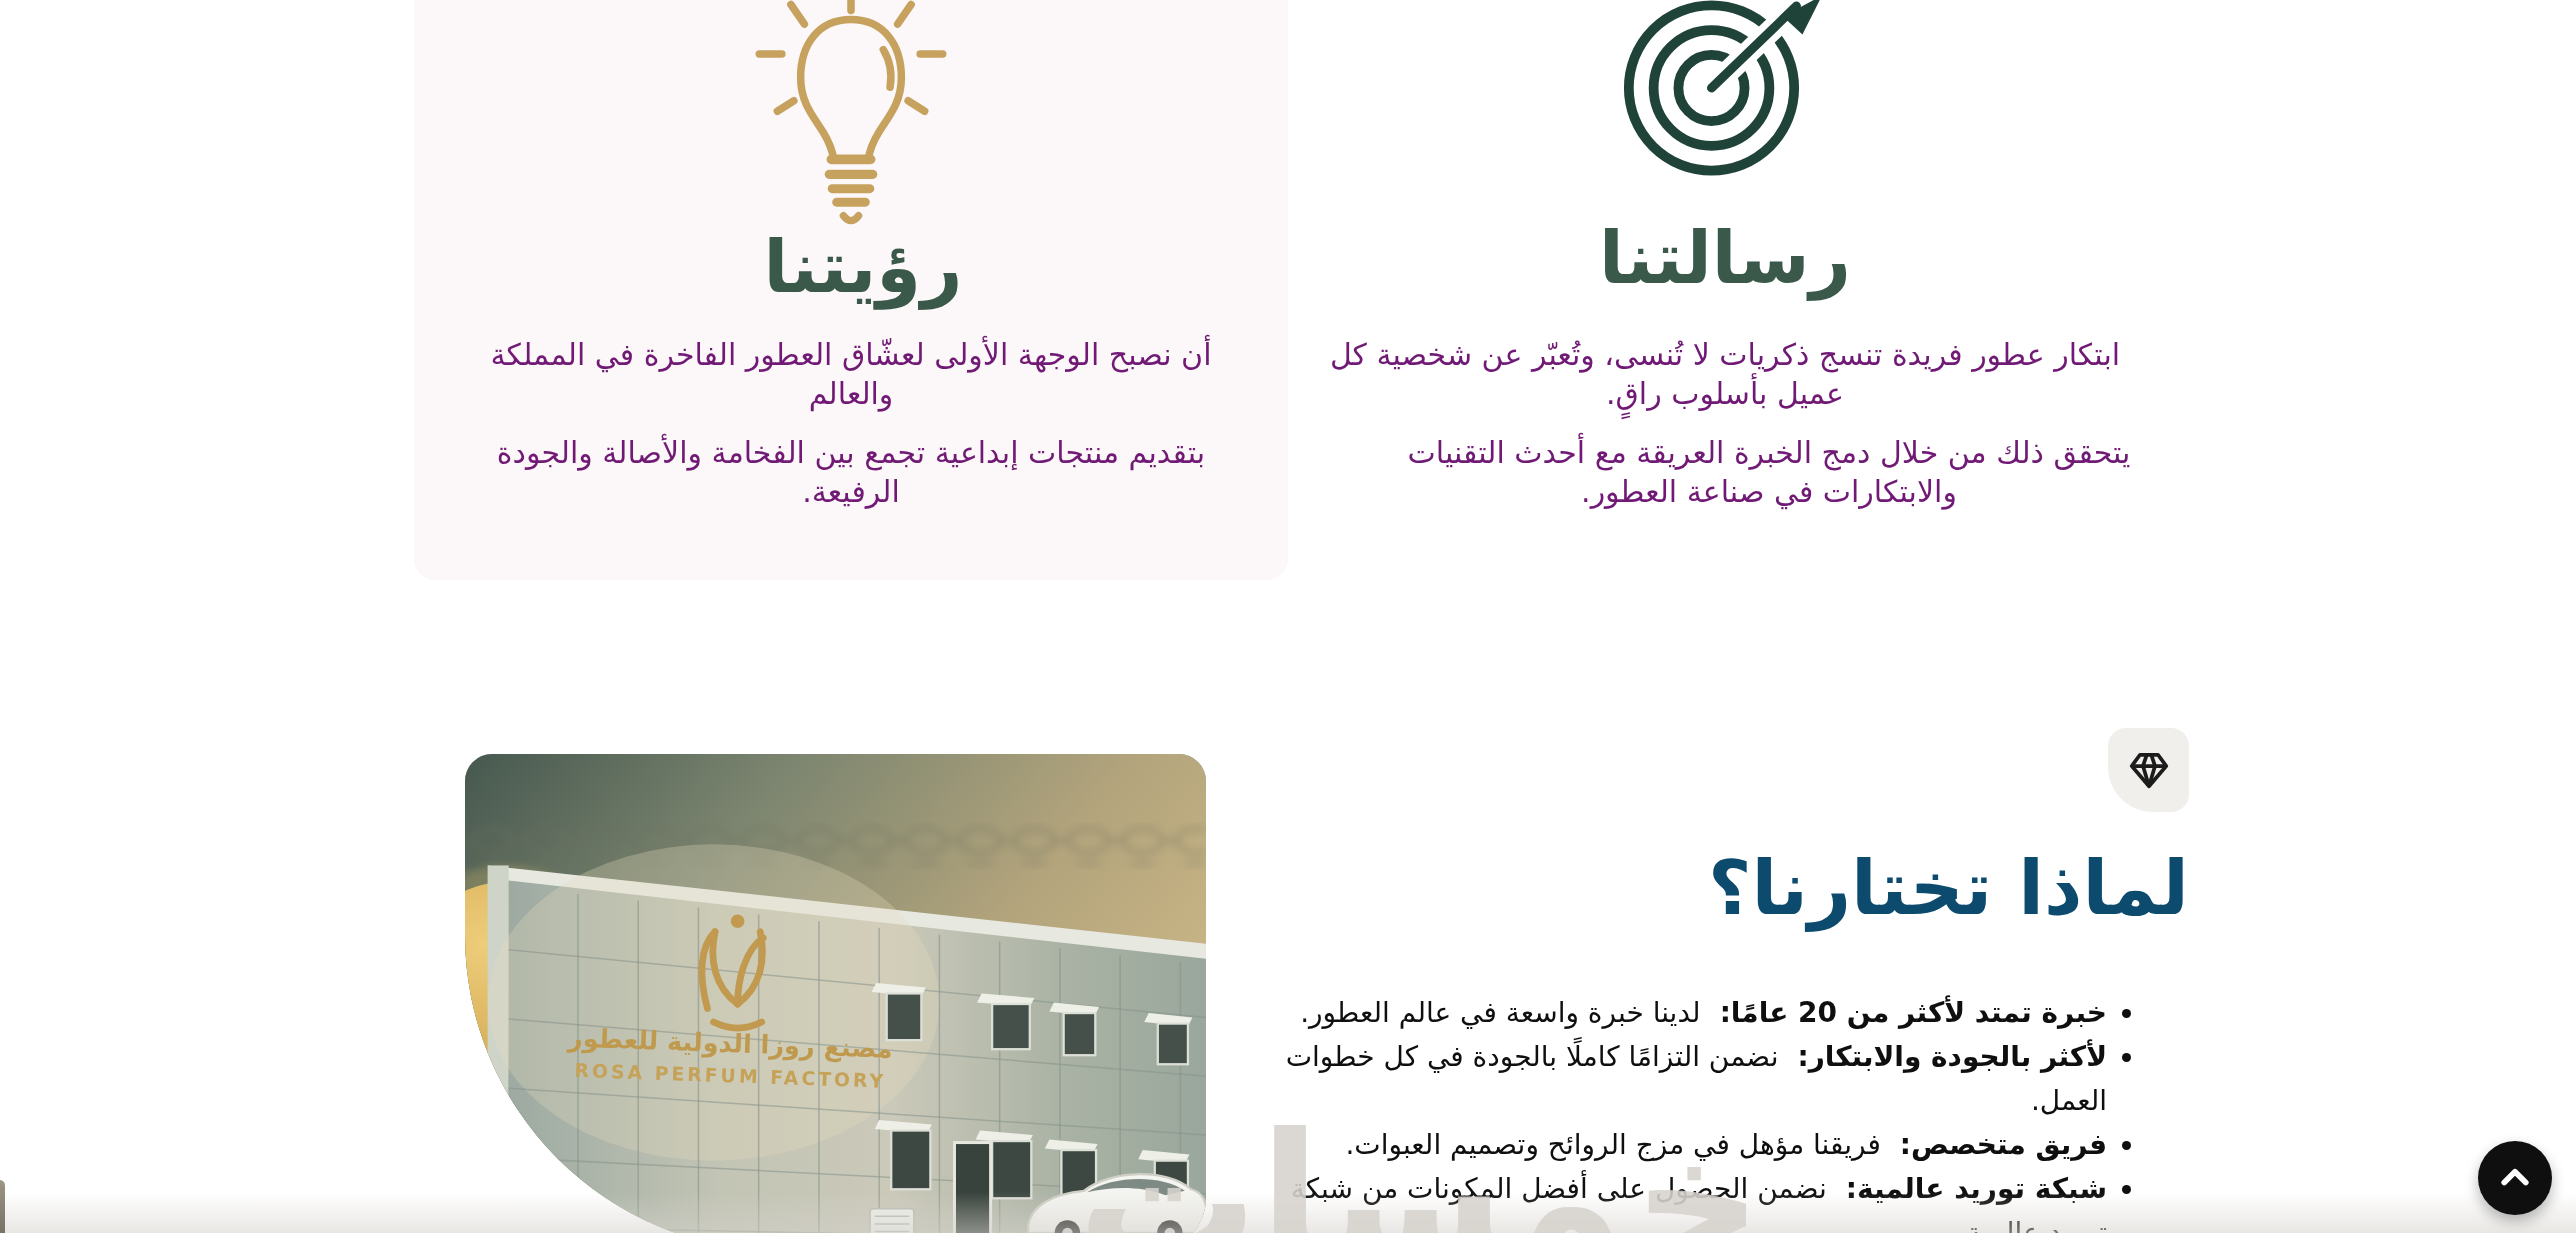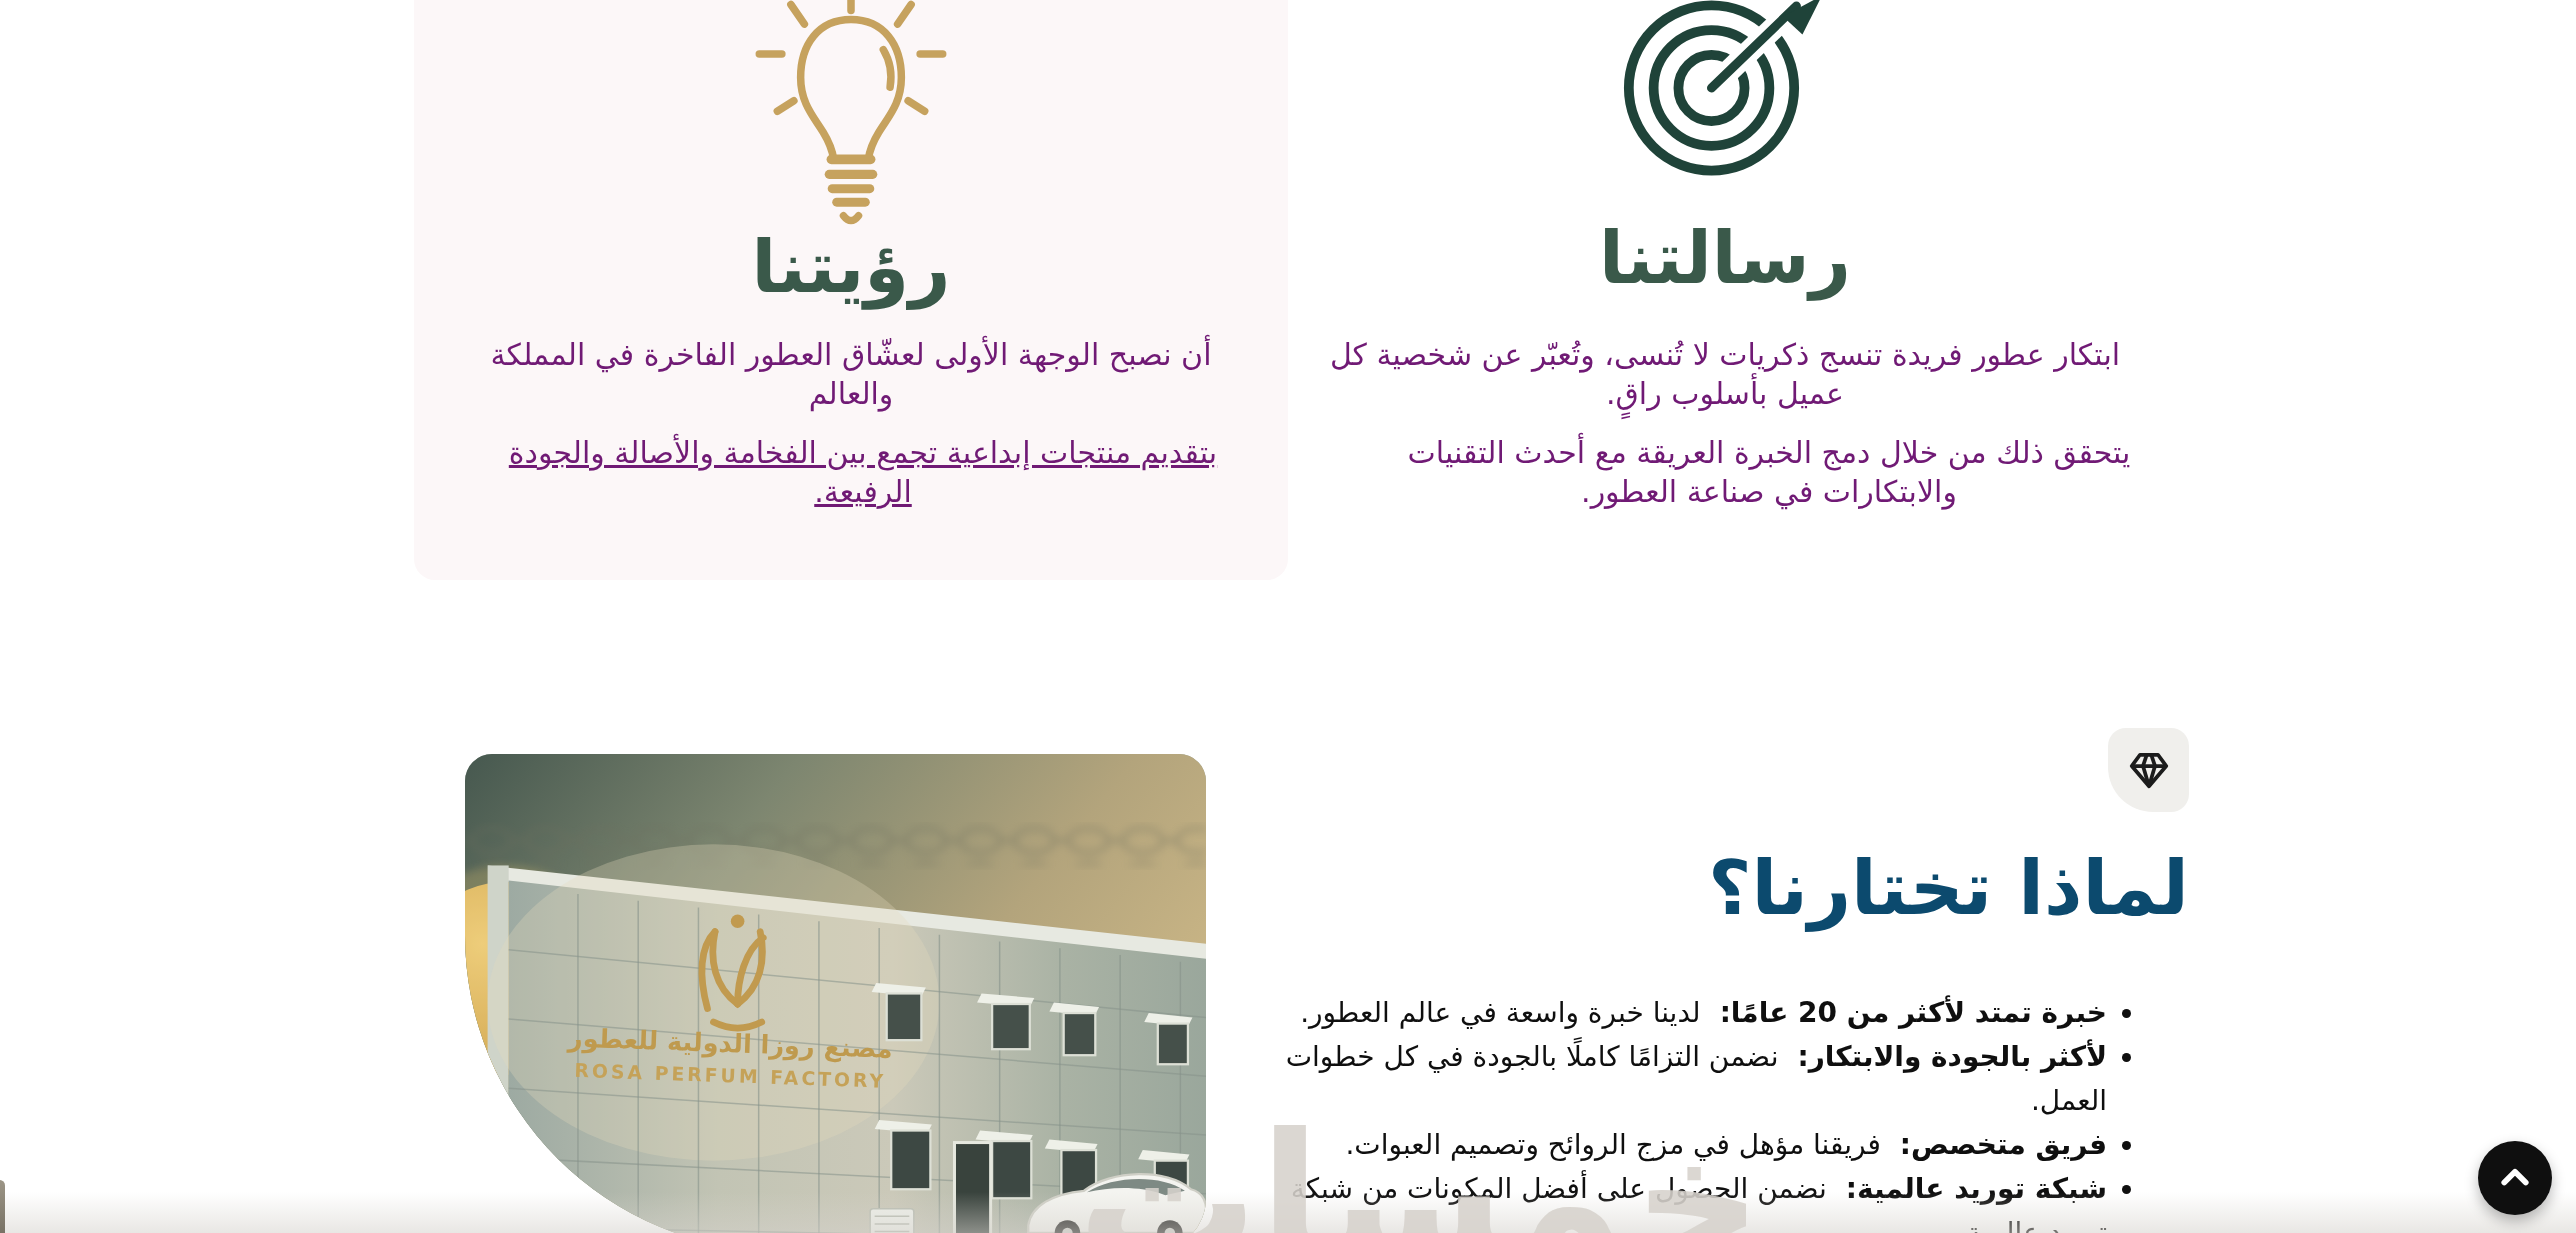--- a/index.html
+++ b/index.html
@@ -18,23 +18,23 @@
   .card-icon{z-index:2;}
   .card-title{
     width:874px;text-align:center;
     font-size:72px;font-weight:700;color:#3a594a;line-height:1.2;
     z-index:2;
   }
   .card-par{
     width:798px;text-align:center;
     font-size:30px;line-height:1.3;color:#701a75;z-index:2;
   }
-  #vision-title{left:414px;top:224px;}
+  #vision-title{left:426px;top:224px;}
   #vision-p1{left:452px;top:335px;}
-  #vision-p2{left:464px;top:433px;text-decoration:underline;}
+  #vision-p2{left:452px;top:433px;}
   #mission-title{left:1292px;top:215px;width:866px;}
   #mission-p1{left:1326px;top:335px;}
   #mission-p2{left:1370px;top:433px;}
 
   
   .why-badge{
     left:2108px;top:728px;width:81px;height:84px;
     background:#f0efec;border-radius:18px 18px 18px 45px;
     display:flex;align-items:center;justify-content:center;z-index:2;
   }

